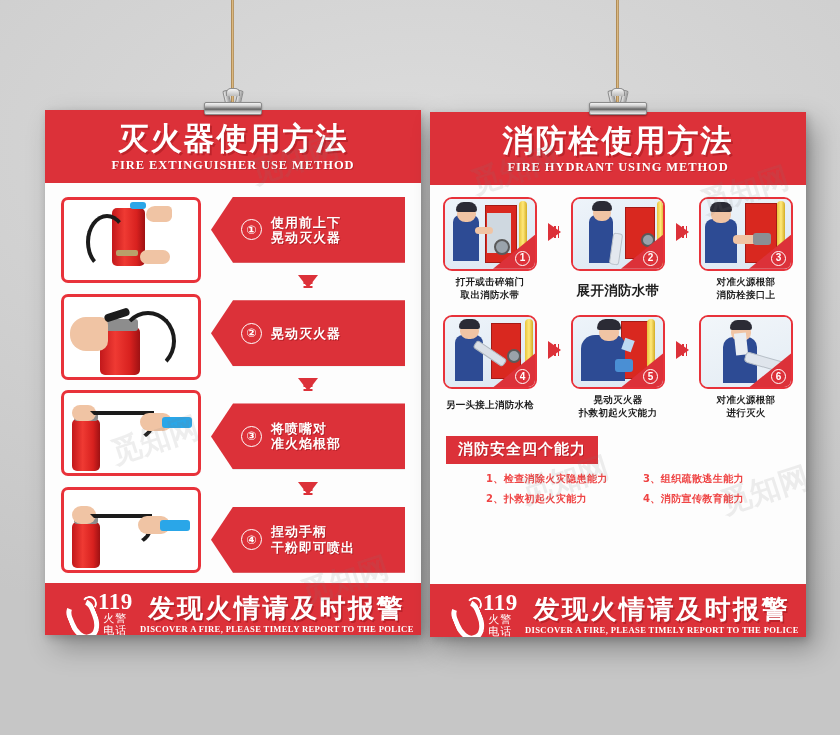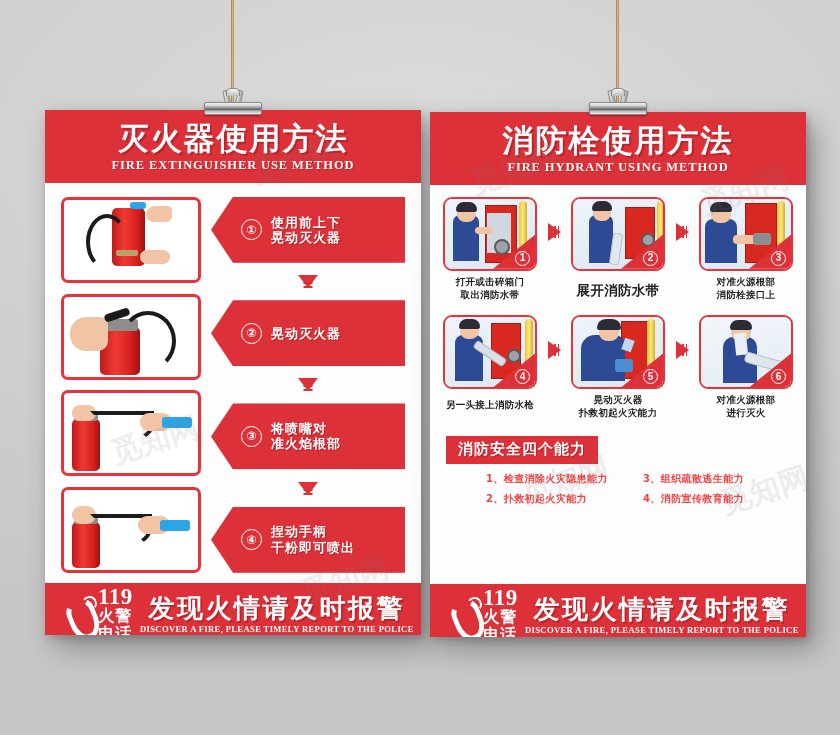--- a/index.html
+++ b/index.html
@@ -187,21 +187,21 @@
   .phone-ico .ring{
     position:absolute;left:19px;top:0px;width:11px;height:11px;
     border:2.5px solid #fff;border-radius:50%;
     border-bottom-color:transparent;border-left-color:transparent;transform:rotate(-10deg);
   }
   .n119{
     font-family:"Liberation Serif","DejaVu Serif",serif;
     font-weight:700;font-size:23px;line-height:.95;letter-spacing:.5px;
   }
   .huojing{
-    font-size:16px;font-weight:700;line-height:1.12;letter-spacing:1px;
+    font-size:11px;font-weight:400;line-height:1.12;letter-spacing:1px;
     font-family:"DejaVu Sans","Liberation Sans",sans-serif;text-align:right;
   }
   .ftr-main{flex:1;text-align:center;}
   .ftr-cn{
     font-size:26px;font-weight:700;letter-spacing:2.5px;line-height:1.08;
     font-family:"DejaVu Sans","Liberation Sans",sans-serif;
     text-shadow:1.5px 1.5px 0 rgba(145,18,24,.45);
   }
   .ftr-en{
     font-family:"Liberation Serif","DejaVu Serif",serif;

